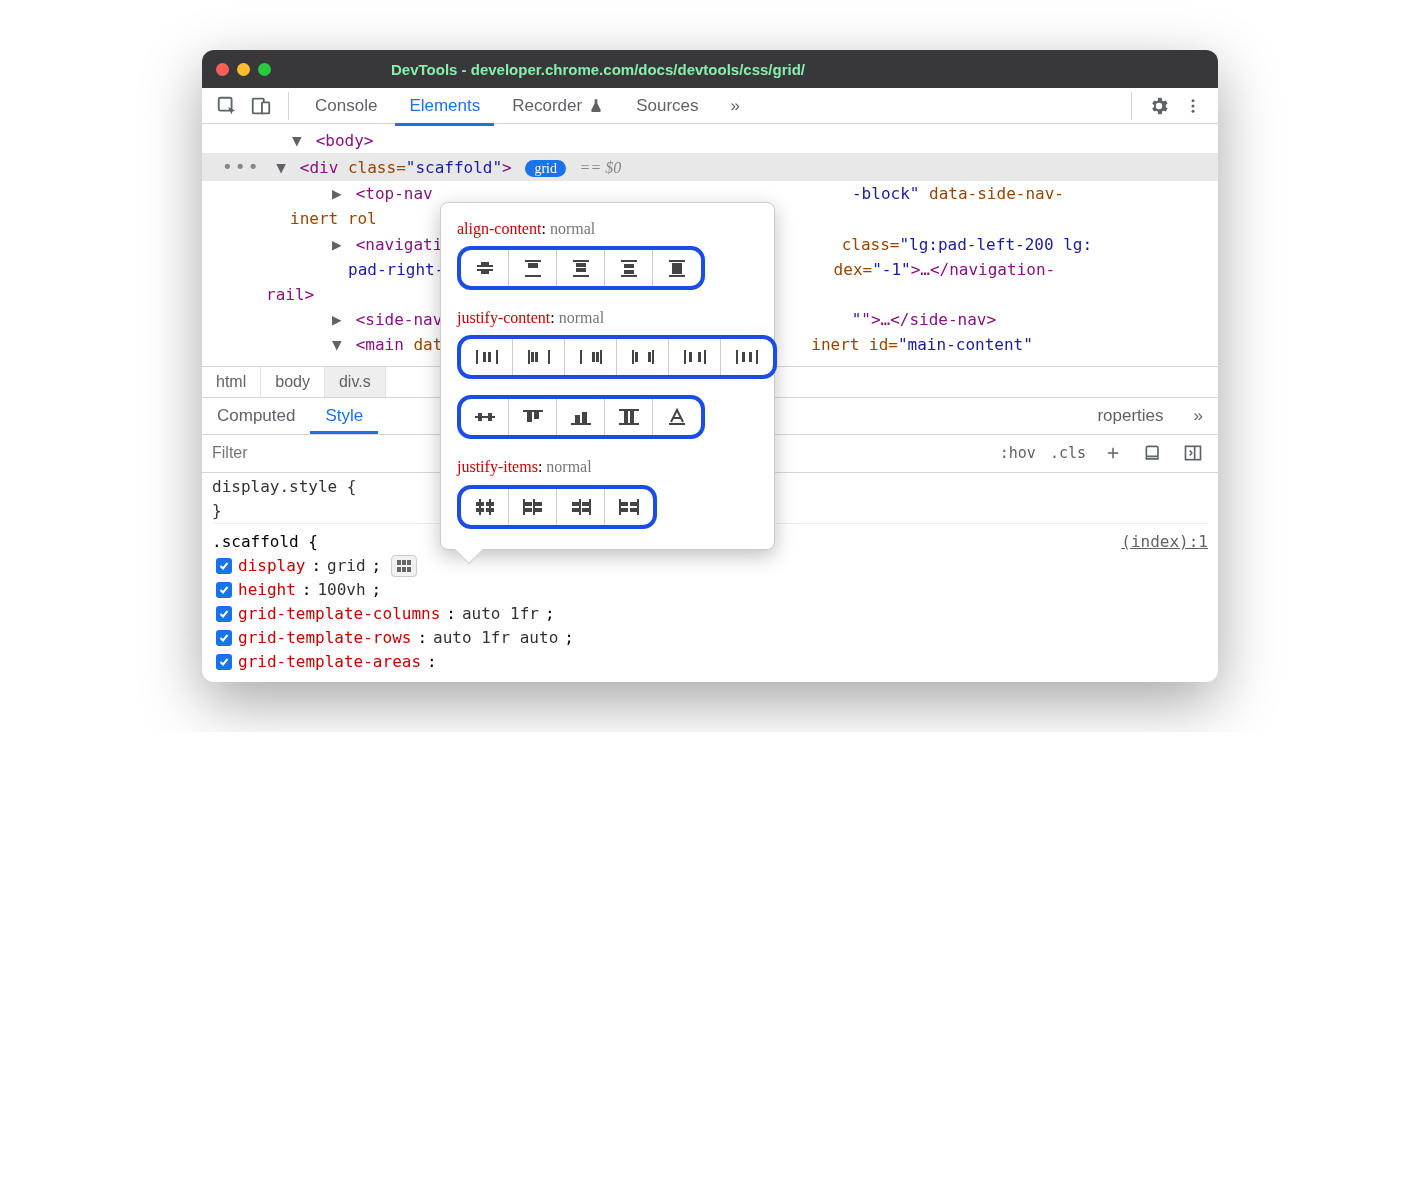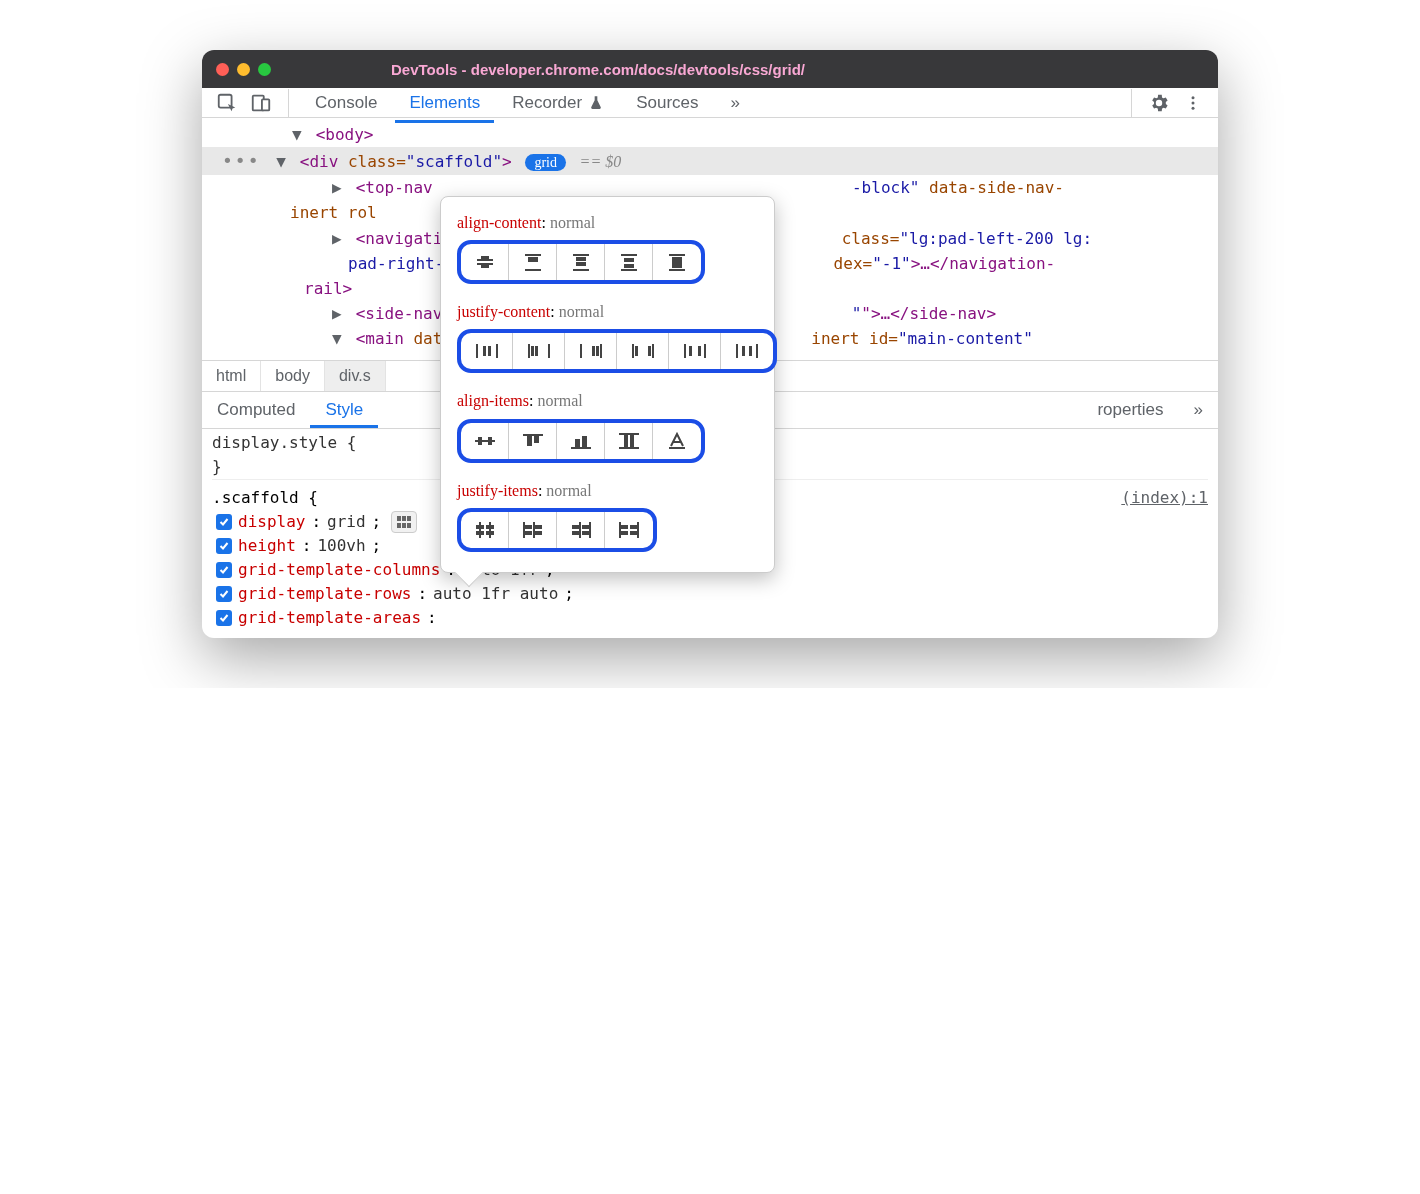--- a/index.html
+++ b/index.html
@@ -2,22 +2,22 @@
 <html><head>
 <meta charset="utf-8">
 <style>
   * { box-sizing: border-box; margin: 0; padding: 0; }
   body { font-family: -apple-system, "Helvetica Neue", Arial, sans-serif; background: #fff; }
   .window { width: 1016px; margin: 50px auto; border-radius: 12px; overflow: visible; box-shadow: 0 20px 60px rgba(0,0,0,0.35); background:#fff; position:relative;}
   .titlebar { background:#38383a; height:38px; display:flex; align-items:center; padding:0 14px; border-radius:12px 12px 0 0;}
   .traffic { display:flex; gap:8px; }
   .dot { width:13px; height:13px; border-radius:50%; }
   .dot.r{background:#ff5f57;} .dot.y{background:#febc2e;} .dot.g{background:#28c840;}
-  .title { color:#f9a8d4; font-size:15px; font-weight:600; margin-left:120px;}
-  .toolbar { display:flex; align-items:center; height:30px; border-bottom:1px solid #d6d6d6; padding:0 10px; gap:4px;}
+  .title { color:#86efac; font-size:15px; font-weight:600; margin-left:120px;}
+  .toolbar { display:flex; align-items:center; height:36px; border-bottom:1px solid #d6d6d6; padding:0 10px; gap:4px;}
   .tb-icon { width:30px; height:30px; display:flex; align-items:center; justify-content:center; color:#5f6368;}
   .tb-sep { width:1px; height:28px; background:#d6d6d6; margin:0 8px;}
   .tab { padding:10px 14px; font-size:17px; color:#5f6368; cursor:pointer; display:flex; align-items:center; gap:6px;}
   .tab.active { color:#1a73e8; box-shadow:inset 0 -3px 0 #1a73e8; font-weight:500;}
   .spacer{flex:1;}
   .dom { font-family: Menlo, monospace; font-size:16px; line-height:1.45; padding:4px 0 8px 0; position:relative;}
   .dom-row { white-space:nowrap; padding:1px 0 1px 10px;}
   .dom-row.sel { background:#e8e8e8;}
   .arrow { color:#5f6368; display:inline-block; width:14px;}
   .tag { color:#881280;}
@@ -140,21 +140,21 @@
       <span class="arrow">▶</span>
       <span class="tag">&lt;navigati</span>
       <span style="display:inline-block;width:380px;"></span>
       <span class="attrn">class=</span><span class="attrv">"lg:pad-left-200 lg:</span>
     </div>
     <div class="dom-row" style="padding-left:146px;">
       <span class="attrv">pad-right-</span>
       <span style="display:inline-block;width:370px;"></span>
       <span class="attrn">dex=</span><span class="attrv">"-1"</span><span class="tag">&gt;…</span><span class="tag">&lt;/navigation-</span>
     </div>
-    <div class="dom-row" style="padding-left:102px;">
+    <div class="dom-row" style="padding-left:64px;">
       <span class="tag">rail&gt;</span>
     </div>
     <div class="dom-row" style="padding-left:130px;">
       <span class="arrow">▶</span>
       <span class="tag">&lt;side-nav</span>
       <span style="display:inline-block;width:390px;"></span>
       <span class="attrv">"</span><span class="tag">"&gt;…&lt;/side-nav&gt;</span>
     </div>
     <div class="dom-row" style="padding-left:130px;">
       <span class="arrow">▼</span>
@@ -255,21 +255,20 @@
               <svg width="28" height="22" viewBox="0 0 28 22" fill="#444">
                 <rect x="3" y="4" width="2" height="14"></rect>
                 <rect x="9" y="6" width="3" height="10"></rect>
                 <rect x="16" y="6" width="3" height="10"></rect>
                 <rect x="23" y="4" width="2" height="14"></rect>
               </svg>
             </div>
         </div>
       </div>
       <div class="pop-section">
-        <div class="pop-label"><span class="pn">align-items</span>: <span class="pv">normal</span></div>
         <div class="opt-row">
           <div class="opt">
               <svg width="26" height="22" viewBox="0 0 26 22" fill="#444">
                 <rect x="3" y="10" width="20" height="2"></rect>
                 <rect x="6" y="7" width="4" height="8"></rect>
                 <rect x="16" y="7" width="4" height="8"></rect>
               </svg>
             </div>
           <div class="opt">
               <svg width="26" height="22" viewBox="0 0 26 22" fill="#444">
@@ -358,20 +357,45 @@
   </div>
 
   <div class="subtabs">
     <div class="stab">Computed</div>
     <div class="stab active">Style</div>
     <div class="spacer"></div>
     <div class="stab">roperties</div>
     <div class="stab">»</div>
   </div>
 
+  <div class="filterbar">
+    <input class="filterinput" placeholder="Filter" style="">
+    <div class="fb-right">
+      <span>:hov</span>
+      <span>.cls</span>
+      <span class="fb-btn">
+          <svg width="18" height="18" viewBox="0 0 24 24" stroke="#5f6368" stroke-width="2" fill="none">
+            <path d="M12 5v14M5 12h14"></path>
+          </svg>
+        </span>
+      <span class="fb-btn">
+          <svg width="20" height="20" viewBox="0 0 24 24" fill="none" stroke="#5f6368" stroke-width="2">
+            <rect x="4" y="4" width="14" height="12" rx="2"></rect>
+            <path d="M4 16 v3 h14 v-3"></path>
+          </svg>
+        </span>
+      <span class="fb-btn">
+          <svg width="20" height="20" viewBox="0 0 24 24" fill="none" stroke="#5f6368" stroke-width="2">
+            <rect x="3" y="4" width="18" height="16"></rect>
+            <path d="M14 4 v16"></path>
+            <path d="M11 12 l-3 -3 M11 12 l-3 3"></path>
+          </svg>
+        </span>
+    </div>
+  </div>
 
   <div class="styles">
     <div class="sel-block">
       <div>display.style {</div>
       <div>}</div>
     </div>
     <div class="rulehead">
       <span>.scaffold {</span>
       <span class="src">(index):1</span>
     </div>

